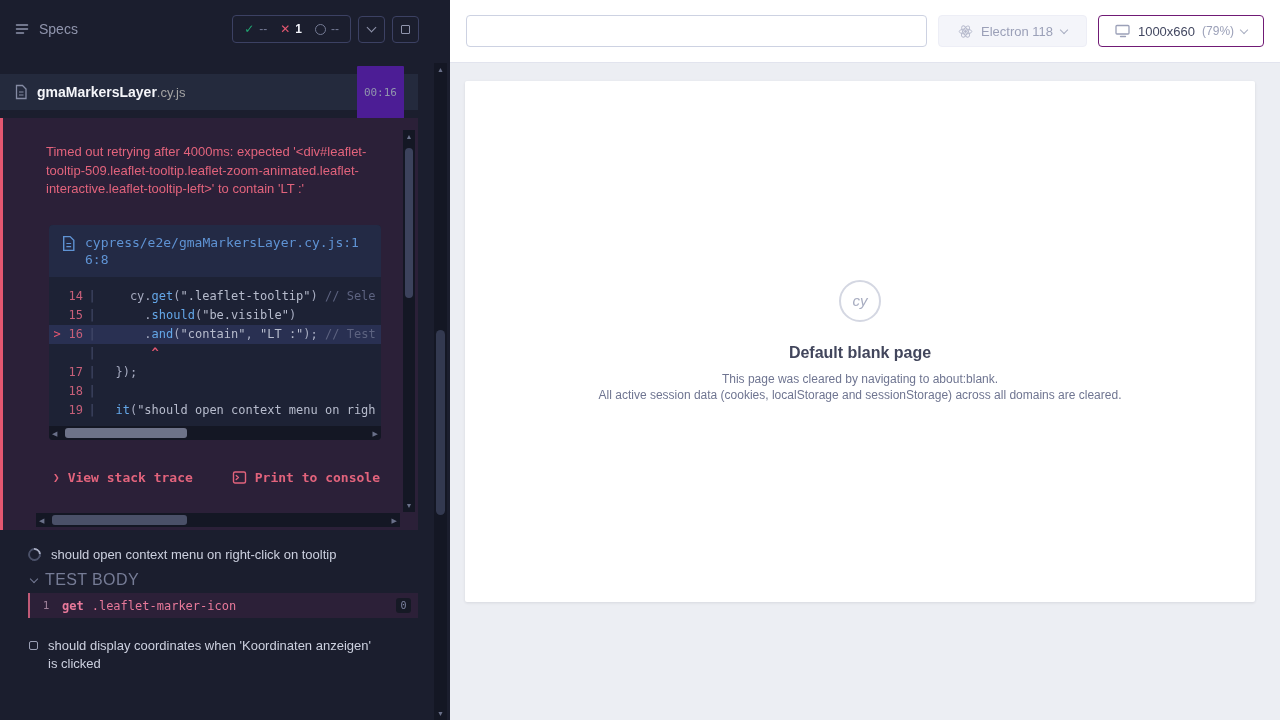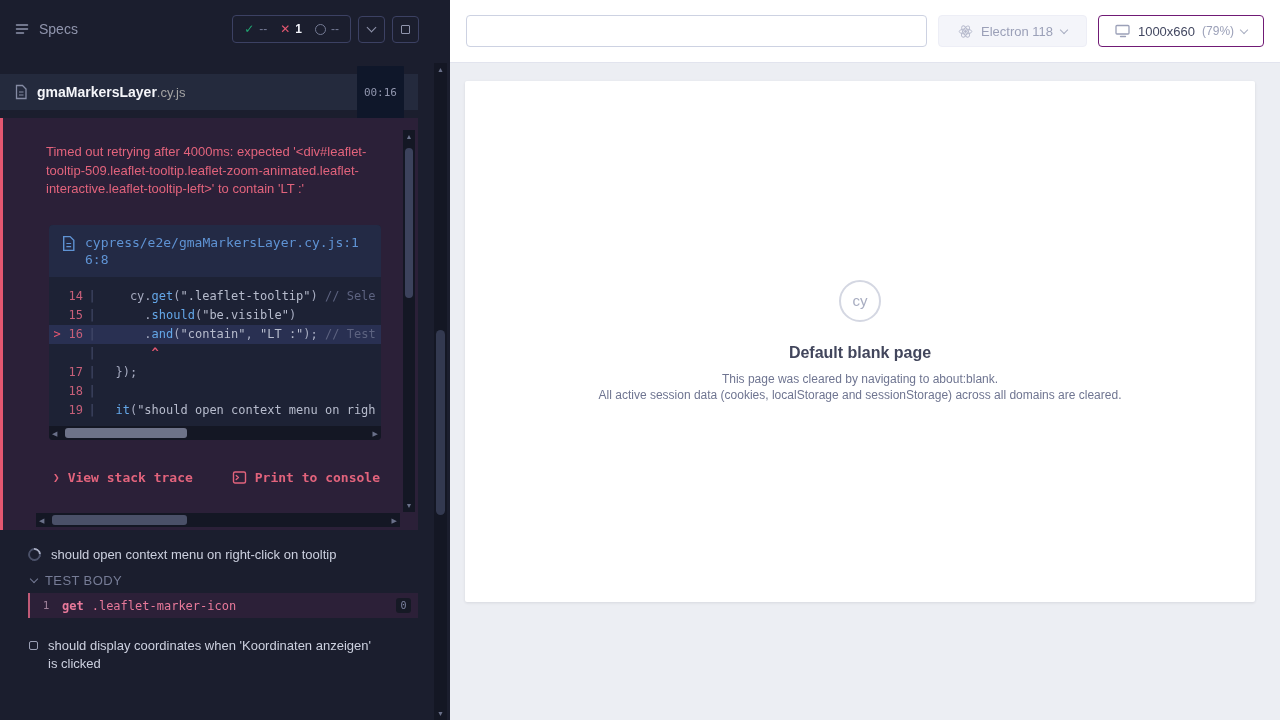--- a/index.html
+++ b/index.html
@@ -20,21 +20,21 @@
   .stat-fail .glyph { color:#e45770; font-weight:700; }
   .stat-fail .num { color:#f2f3fa; font-weight:700; }
   .ring-icon { width:11px; height:11px; border:1.5px solid #747a94; border-radius:50%; }
   .icon-btn { width:27px; height:27px; border:1px solid #3c4163; border-radius:4px; display:flex; align-items:center; justify-content:center; color:#9095ad; cursor:pointer; }
   .chev-down { display:inline-block; width:7px; height:7px; border-right:1.6px solid currentColor; border-bottom:1.6px solid currentColor; transform:rotate(45deg); margin-top:-3px; }
   .stop-sq { width:9px; height:9px; border:1.5px solid #9095ad; border-radius:1px; }
 
   .spec-bar { position:absolute; left:0; top:74px; width:418px; height:36px; background:#242a3d; display:flex; align-items:center; gap:9px; padding:0 14px; }
   .spec-name { color:#f5f6fa; font-size:14px; font-weight:700; }
   .spec-ext { color:#a3a3a3; font-size:13px; font-weight:400; }
-  .spec-duration { margin-left:auto; background:#0f172a; color:#9095ad; font-size:11px; padding:20px 7px; border-radius:1px; font-family:"DejaVu Sans Mono",monospace; }
+  .spec-duration { margin-left:auto; background:#4c1d95; color:#9095ad; font-size:11px; padding:20px 7px; border-radius:1px; font-family:"DejaVu Sans Mono",monospace; }
 
   .attempt { position:absolute; left:0; top:118px; width:418px; height:412px; background:#2b2038; border-left:3px solid #e45770; }
   .err-msg { position:absolute; top:25px; left:43px; width:342px; color:#e2637c; font-size:13px; line-height:18.5px; overflow-wrap:break-word; word-break:break-word; }
 
   .code-frame { position:absolute; top:107px; left:46px; width:332px; background:#1d2235; border-radius:4px; overflow:hidden; }
   .cf-header { background:#232a45; padding:9px 12px; display:flex; gap:9px; align-items:flex-start; color:#5f93d4; font-family:"DejaVu Sans Mono",monospace; font-size:13px; line-height:17px; cursor:pointer; }
   .cf-header .link { word-break:break-all; }
   .cf-code { padding:10px 0 6px; }
   .code-row { display:flex; white-space:pre; font-family:"DejaVu Sans Mono",monospace; font-size:12px; line-height:19px; }
   .code-row.hl { background:#293052; }
@@ -60,21 +60,21 @@
   .v-scroll .arrow-top { top:3px; }
   .v-scroll .arrow-bottom { bottom:3px; }
   .att-vthumb { position:absolute; left:2px; top:18px; width:8px; height:150px; background:#3c425c; border-radius:4px; cursor:pointer; }
   .att-hscroll { position:absolute; left:33px; right:18px; bottom:3px; height:14px; background:#141724; display:flex; align-items:center; justify-content:space-between; padding:0 3px; }
   .att-hthumb { position:absolute; left:16px; top:2px; width:135px; height:10px; background:#4a5068; border-radius:3px; cursor:pointer; }
 
   .test-row1 { position:absolute; top:543px; left:0; width:418px; height:22px; display:flex; align-items:center; gap:10px; padding-left:28px; font-size:13px; color:#ccd0df; cursor:pointer; }
   .spinner { width:13px; height:13px; border-radius:50%; border:2px solid #4a5068; border-top-color:#a9aec3; flex:none; transform:rotate(40deg); }
   .test-body-row { position:absolute; top:571px; left:0; height:18px; display:flex; align-items:center; gap:8px; padding-left:31px; cursor:pointer; }
   .tb-chev { width:6px; height:6px; border-right:1.4px solid #747a94; border-bottom:1.4px solid #747a94; transform:rotate(45deg); margin-top:-3px; }
-  .tb-label { font-size:13px; color:#767c96; letter-spacing:0.4px; }
+  .tb-label { font-size:16px; color:#767c96; letter-spacing:0.4px; }
   .command-row { position:absolute; top:593px; left:28px; width:390px; height:25px; background:#2c2038; border-left:2px solid #c05a77; display:flex; align-items:center; font-family:"DejaVu Sans Mono",monospace; font-size:12px; cursor:pointer; }
   .cmd-num { width:32px; text-align:center; color:#9d8099; font-size:11px; flex:none; }
   .cmd-method { color:#e8799a; font-weight:700; margin-right:8px; }
   .cmd-msg { color:#e8799a; }
   .cmd-badge { margin-left:auto; margin-right:7px; min-width:15px; height:15px; background:#161925; border-radius:3px; color:#7d83a0; font-size:10px; display:flex; align-items:center; justify-content:center; padding:0 3px; }
   .test-row2 { position:absolute; top:637px; left:0; width:418px; display:flex; gap:10px; padding-left:29px; font-size:13px; color:#ccd0df; line-height:18px; cursor:pointer; }
   .box-icon { width:9px; height:9px; border:1.5px solid #9ba0b5; border-radius:2px; flex:none; margin-top:4px; }
   .test-row2 .t-label { width:335px; }
 
   .rep-vscroll { left:434px; top:63px; width:13px; height:657px; }
@@ -86,21 +86,21 @@
   .url-input { flex:1; height:32px; border:1px solid #cdd2e2; border-radius:4px; background:#fff; padding:0 10px; font-size:13px; color:#434861; outline:none; font-family:"Liberation Sans",sans-serif; }
   .browser-select { width:149px; height:32px; background:#f4f5fa; border:1px solid #edeef6; border-radius:4px; display:flex; align-items:center; justify-content:center; gap:8px; color:#9ba0b8; font-size:13px; cursor:pointer; }
   .viewport-select { width:166px; height:32px; background:#ffffff; border:1px solid #701a75; border-radius:4px; display:flex; align-items:center; justify-content:center; gap:7px; cursor:pointer; }
   .vp-size { color:#434861; font-size:13px; font-weight:500; }
   .vp-scale { color:#9ba0b8; font-size:12px; }
   .sel-chev { width:6px; height:6px; border-right:1.5px solid #a8adc1; border-bottom:1.5px solid #a8adc1; transform:rotate(45deg); margin-top:-3px; }
 
   .stage { position:absolute; left:0; top:63px; right:0; bottom:0; }
   .aut { position:absolute; left:15px; top:18px; width:790px; height:521px; background:#ffffff; border-radius:2px; box-shadow:0 1px 3px rgba(26,30,45,0.10); display:flex; align-items:center; justify-content:center; }
   .blank-content { text-align:center; }
-  .cy-logo { width:42px; height:42px; border:2px solid #d4d7e2; border-radius:50%; margin:0 auto 22px; display:flex; align-items:center; justify-content:center; color:#a8adc1; font-size:15px; font-weight:500; }
+  .cy-logo { width:42px; height:42px; border:2px solid #d4d7e2; border-radius:50%; margin:0 auto 22px; display:flex; align-items:center; justify-content:center; color:#a8adc1; font-size:15px; font-weight:500;font-style:italic; }
   .blank-title { font-size:16px; font-weight:700; color:#42465c; margin-bottom:9px; }
   .blank-line { font-size:12px; color:#6f7591; line-height:16.5px; }
 
   svg { display:block; }
 </style>
 </head>
 <body>
 
 <div class="app">
 

